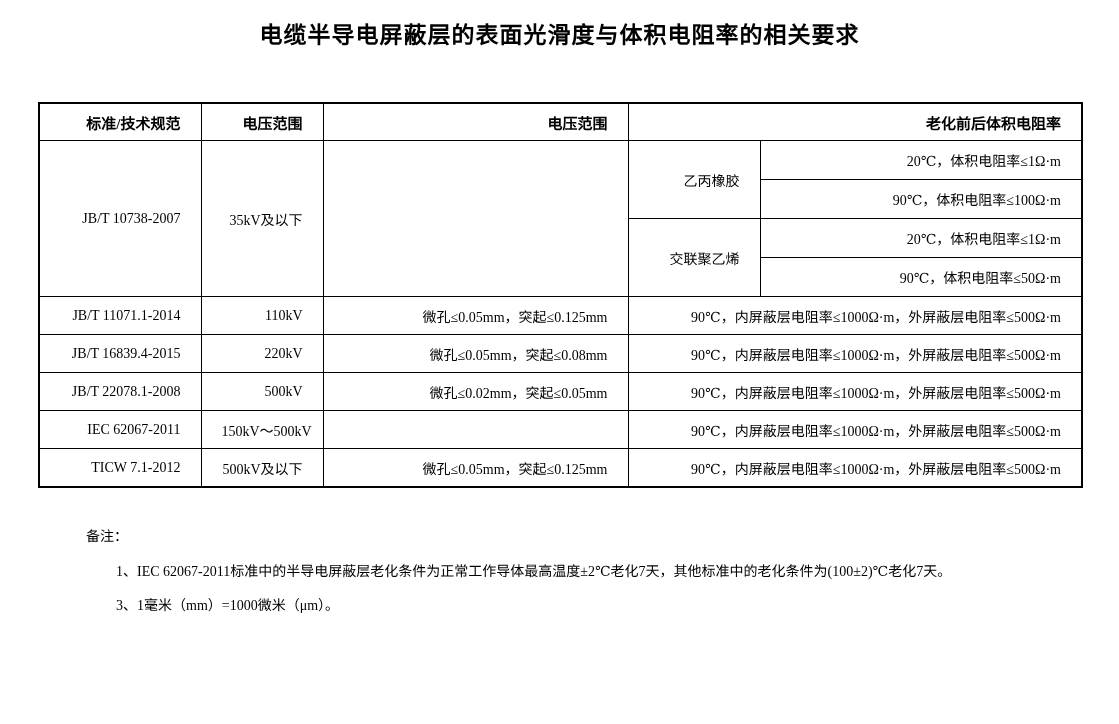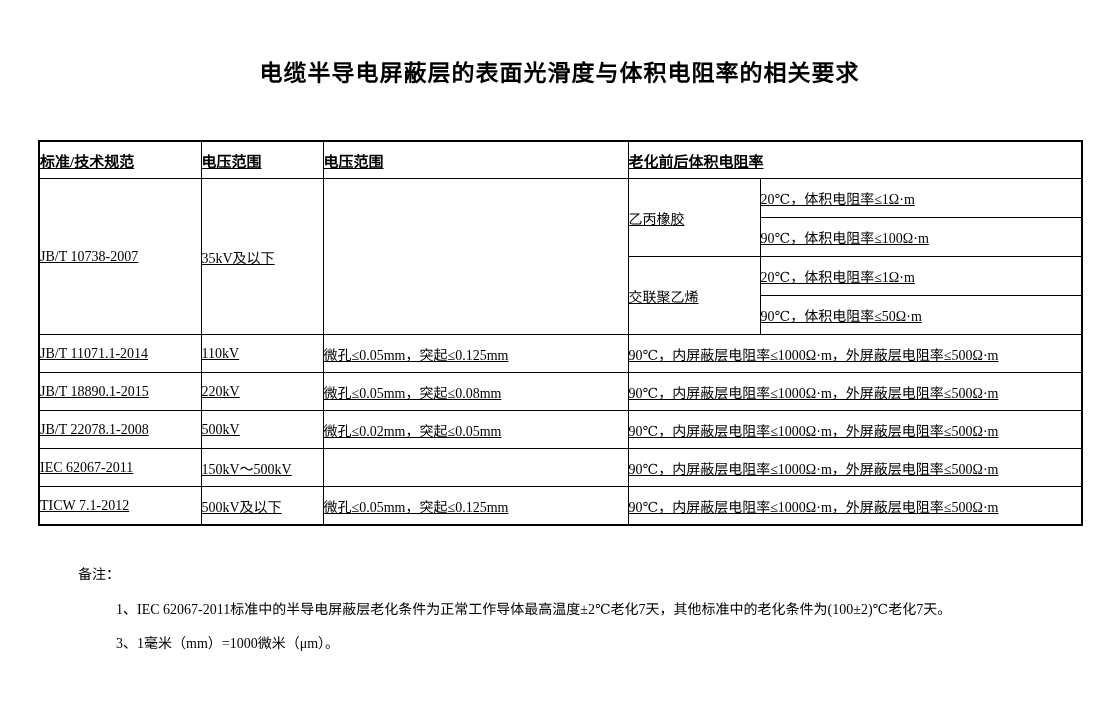--- a/index.html
+++ b/index.html
@@ -12,64 +12,63 @@
     color: #000000;
   }
   .page {
     position: relative;
     width: 1119px;
     height: 724px;
     overflow: hidden;
   }
   .doc-title {
     margin: 0;
-    padding-top: 60px;
+    padding-top: 22px;
     text-align: center;
     font-size: 23px;
     font-weight: bold;
     letter-spacing: 1px;
     line-height: 26px;
     font-family: "Liberation Sans", "DejaVu Sans", sans-serif;
   }
   table.req-table {
     border-collapse: collapse;
     table-layout: fixed;
     width: 1043px;
     margin-left: 38px;
     margin-top: 54px;
     border: 2px solid #000;
   }
   table.req-table th,
   table.req-table td {
     border: 1px solid #000;
-    text-align: left;
+    text-align: right;
     vertical-align: middle;
     font-size: 14px;
-    padding: 0 0;
+    padding: 0 20px;
     overflow: hidden;
     white-space: nowrap;
-    text-decoration: underline;
   }
   table.req-table th {
     font-weight: bold;
     height: 36px;
     font-size: 15px;
   }
   tr.sub-row td { height: 38px; margin-left: 14px; }
   tr.std-row td { height: 37px; }
   .notes {
     margin-left: 40px;
     margin-top: 40px;
     width: 1000px;
     font-size: 14px;
     line-height: 18.5px;
   }
   .notes .notes-label {
     padding-left: 30px;
-    margin: 8px;
+    margin: 16px;
     font-family: Liberation Mono, monospace;
   }
   .notes p.note-item {
     margin: 16px;
     text-indent: 60px;
     text-align: justify;
   }
 </style>
 </head>
 <body>
@@ -114,21 +113,21 @@
         <td>90℃，体积电阻率≤50Ω·m</td>
       </tr>
 
       <tr class="std-row">
         <td>JB/T 11071.1-2014</td>
         <td>110kV</td>
         <td>微孔≤0.05mm，突起≤0.125mm</td>
         <td colspan="2">90℃，内屏蔽层电阻率≤1000Ω·m，外屏蔽层电阻率≤500Ω·m</td>
       </tr>
       <tr class="std-row">
-        <td>JB/T 18890.1-2015</td>
+        <td>JB/T 16839.4-2015</td>
         <td>220kV</td>
         <td>微孔≤0.05mm，突起≤0.08mm</td>
         <td colspan="2">90℃，内屏蔽层电阻率≤1000Ω·m，外屏蔽层电阻率≤500Ω·m</td>
       </tr>
       <tr class="std-row">
         <td>JB/T 22078.1-2008</td>
         <td>500kV</td>
         <td>微孔≤0.02mm，突起≤0.05mm</td>
         <td colspan="2">90℃，内屏蔽层电阻率≤1000Ω·m，外屏蔽层电阻率≤500Ω·m</td>
       </tr>

